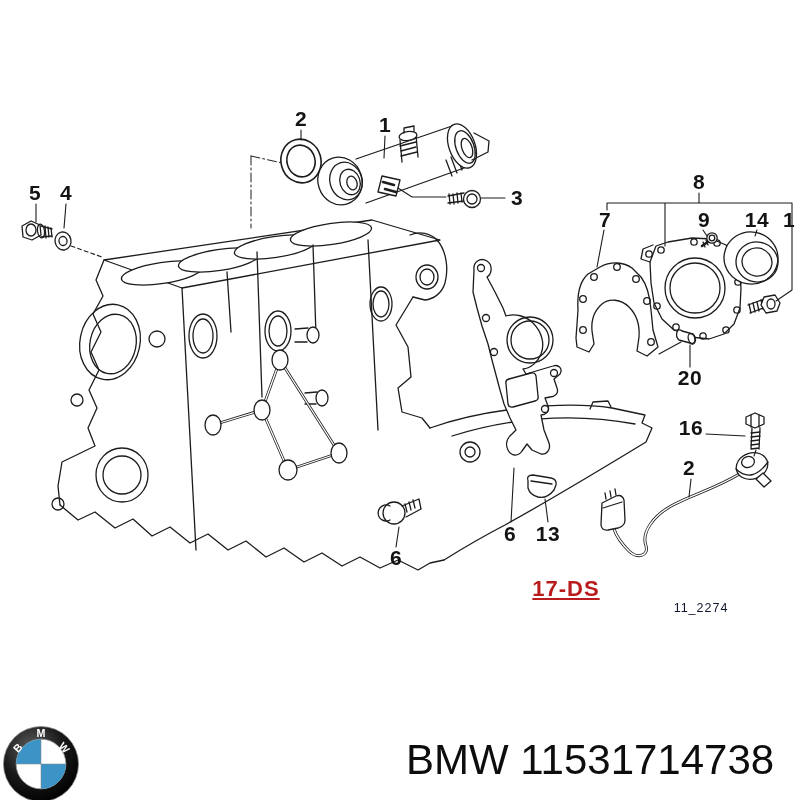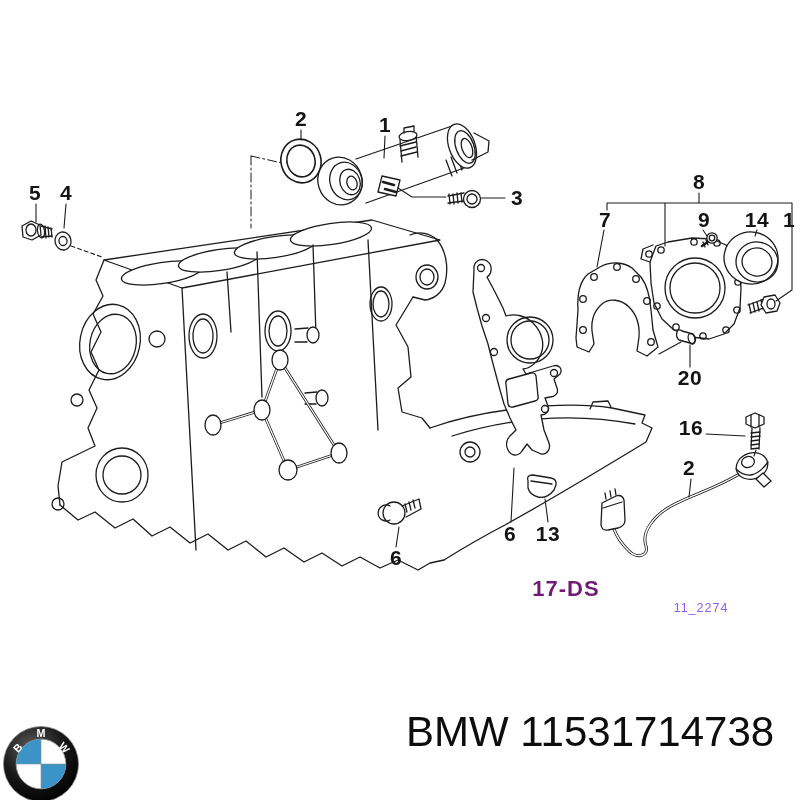--- a/index.html
+++ b/index.html
@@ -2,24 +2,24 @@
 <html><head>
 <meta charset="utf-8">
 <style>
   html,body{margin:0;padding:0;background:#fff;}
   #stage{position:relative;width:800px;height:800px;background:#fff;overflow:hidden;
          font-family:"Liberation Sans",sans-serif;}
   #art{position:absolute;left:0;top:0;}
   .co{position:absolute;transform:translate(-50%,-50%);font:700 21px "Liberation Sans",sans-serif;
       color:#141414;letter-spacing:.5px;white-space:nowrap;}
   .group-code{position:absolute;transform:translate(-50%,-50%);font:700 22px "Liberation Sans",sans-serif;
-      color:#701a75;letter-spacing:1px;white-space:nowrap;}
+      color:#b91c1c;letter-spacing:1px;white-space:nowrap;text-decoration:underline;}
   .drawing-ref{position:absolute;transform:translate(-50%,-50%);font:400 12.5px "Liberation Sans",sans-serif;
-      color:#8b5cf6;letter-spacing:1px;white-space:nowrap;}
-  .footer-part{position:absolute;left:406px;top:708px;font:400 42px "Liberation Sans",sans-serif;
+      color:#0f172a;letter-spacing:1px;white-space:nowrap;}
+  .footer-part{position:absolute;left:406px;top:736px;font:400 42px "Liberation Sans",sans-serif;
       color:#0d0d0d;white-space:nowrap;}
   #logo{position:absolute;left:2px;top:725px;}
 </style>
 </head>
 <body>
 
 <div id="stage">
 
   <svg id="art" width="800" height="800" viewBox="0 0 800 800">
     <g fill="none" stroke="#1c1c1c" stroke-width="1.3" stroke-linejoin="round" stroke-linecap="round">

